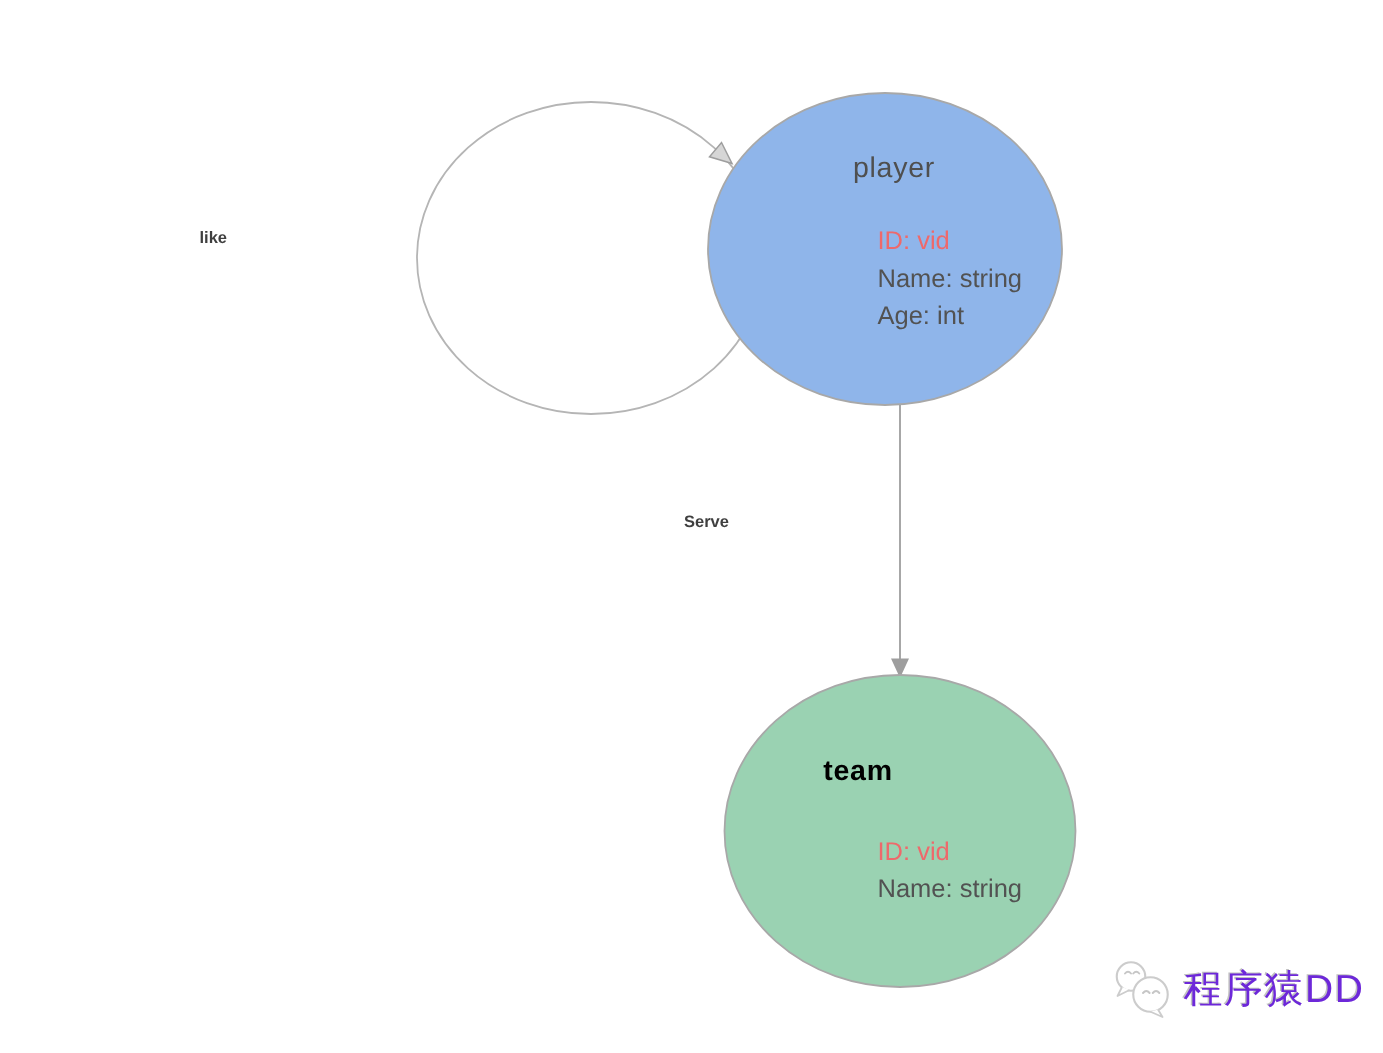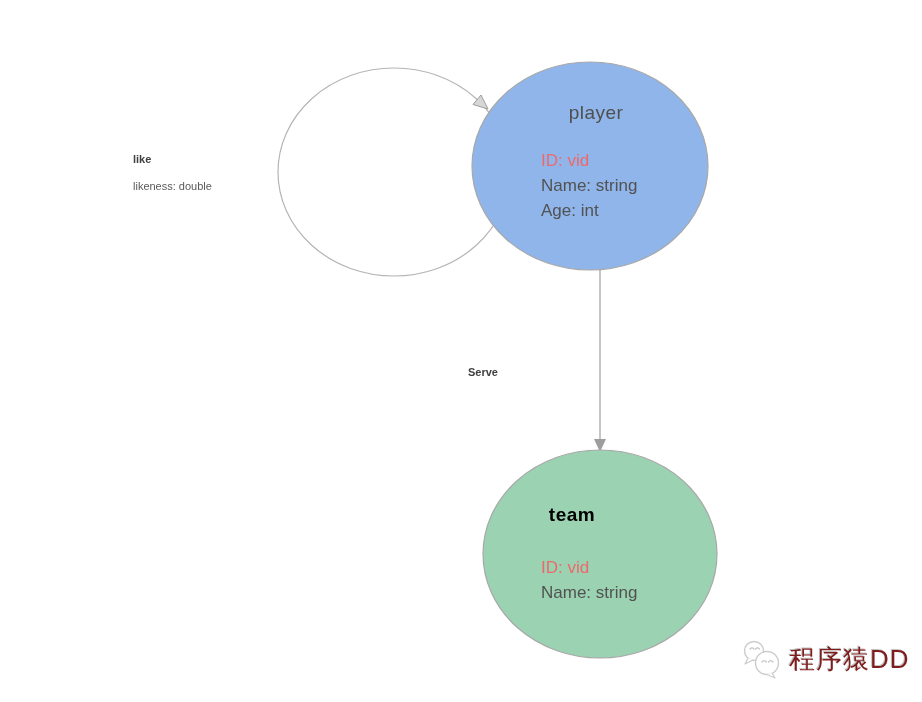--- a/index.html
+++ b/index.html
@@ -25,47 +25,48 @@
   }
   .player-title { left: 596px; top: 102px; font-weight: 400; }
   .team-title   { left: 572px; top: 504px; font-weight: 700; color: #000000; }
 
   .props {
     position: absolute;
     font-size: 17px;
     line-height: 25px;
     color: #525252;
     white-space: nowrap;
+    margin-left: 44px;
   }
   .player-props { left: 541px; top: 148px; }
   .team-props   { left: 541px; top: 555px; }
   .prop.highlight { color: #ee696b; }
 
   .edge-label {
     position: absolute;
     font-size: 11px;
     color: #5a5a5a;
     white-space: nowrap;
   }
   .like-label  { left: 133px; top: 146px; line-height: 27px; }
-  .serve-label { left: 468px; top: 335px; line-height: 26px; margin-top: 24px; }
+  .serve-label { left: 456px; top: 335px; line-height: 26px; }
   .edge-name { font-weight: 600; color: #3f3f3f; }
 
   .watermark {
     position: absolute;
     left: 742px;
     top: 638px;
     display: flex;
     align-items: center;
     gap: 5px;
   }
   .watermark-text {
     font-size: 26px;
     font-weight: 500;
-    color: #7f1d1d;
+    color: #6d28d9;
     text-shadow: -1px -1px 0 #c2c2c2, 1px 1px 0 #ffffff;
     letter-spacing: 1px;
     white-space: nowrap;
   }
 </style>
 </head>
 <body>
 
 <div class="canvas">
 
@@ -92,21 +93,20 @@
   </div>
 
   <div class="node-title team-title">team</div>
   <div class="props team-props">
     <div class="prop highlight">ID: vid</div>
     <div class="prop">Name: string</div>
   </div>
 
   <div class="edge-label like-label">
     <div class="edge-name">like</div>
-    <div class="edge-prop">likeness: double</div>
   </div>
 
   <div class="edge-label serve-label">
     <div class="edge-name">Serve</div>
   </div>
 
   <div class="watermark">
     <svg width="42" height="42" viewBox="0 0 42 42">
 
       <circle cx="12" cy="13" r="9.5" fill="#ffffff" stroke="#cccccc" stroke-width="1.4"></circle>

